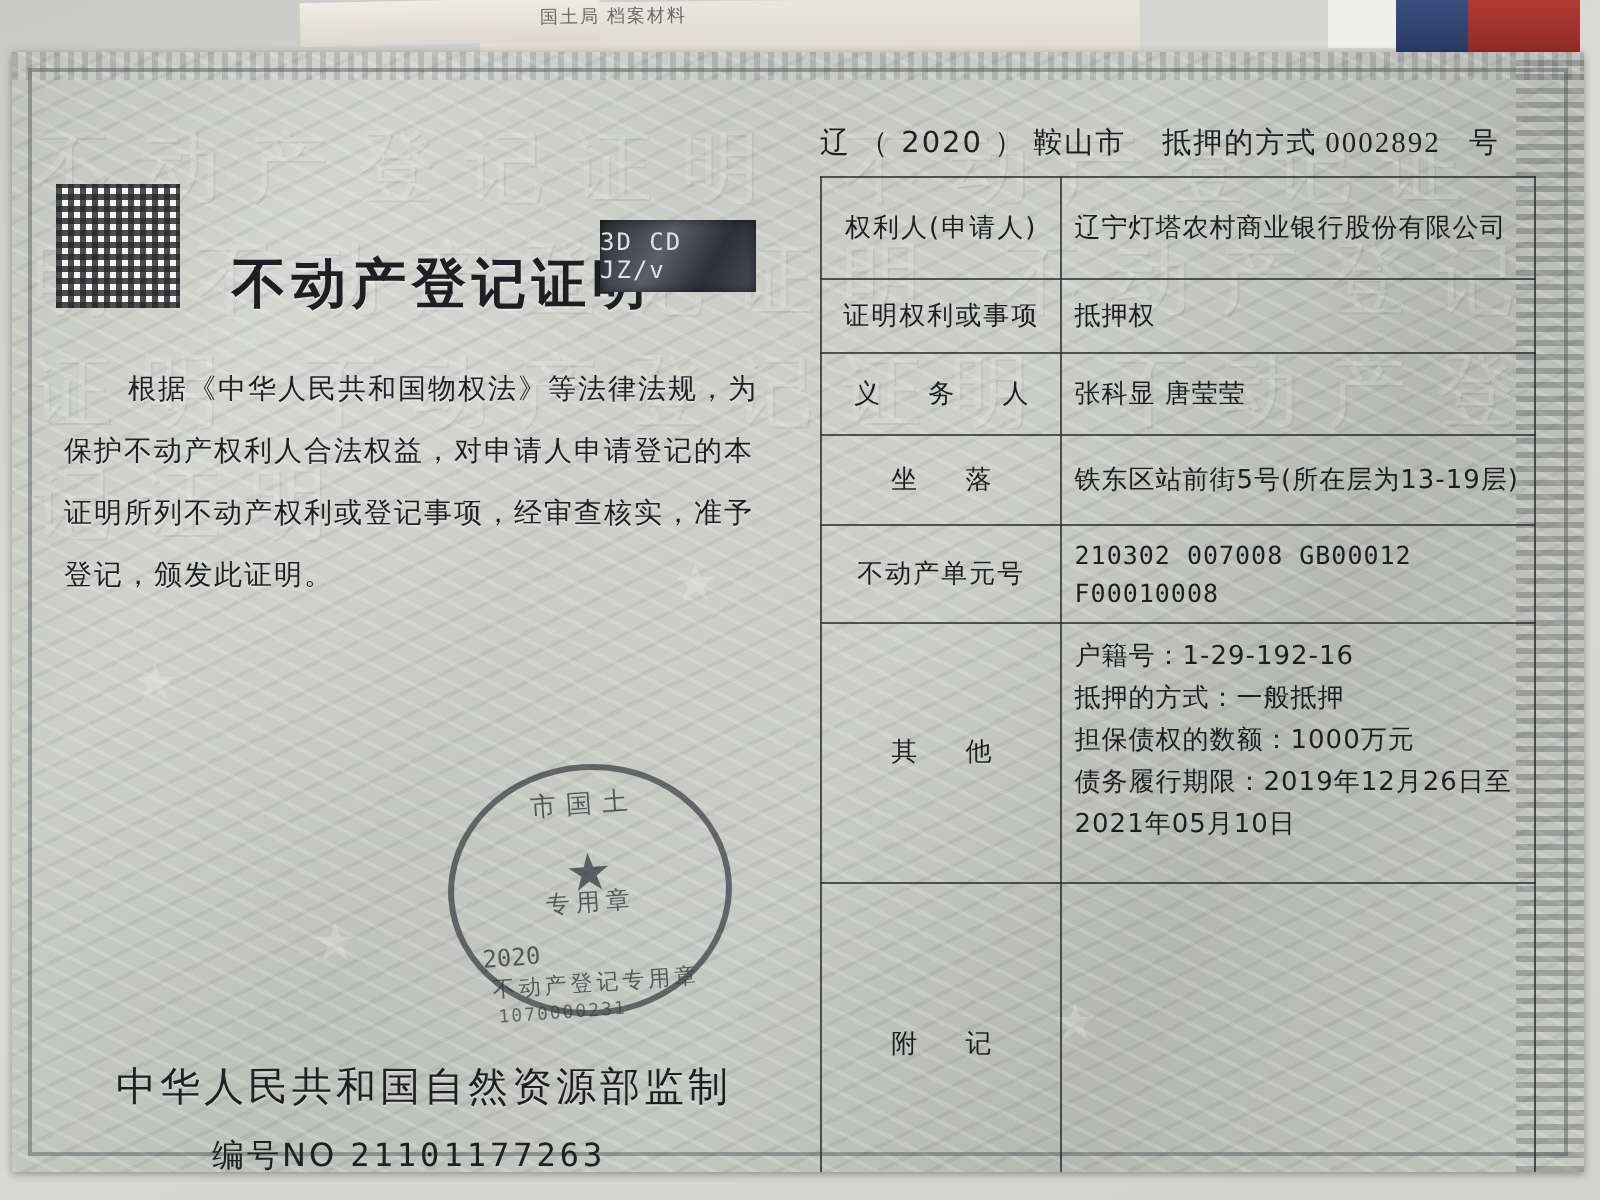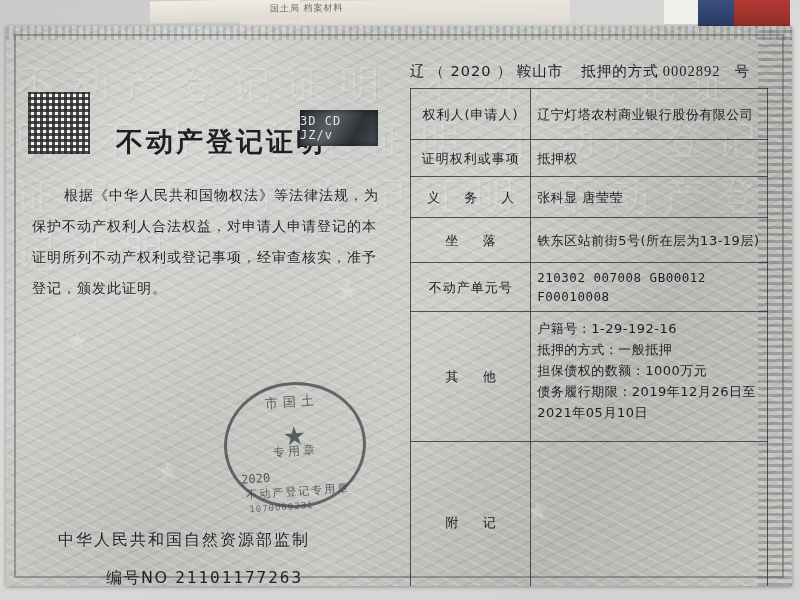--- a/index.html
+++ b/index.html
@@ -237,21 +237,21 @@
     position: absolute;
     bottom: -6px; left: 18px;
     font-size: 9px;
     letter-spacing: 1px;
     font-family: "DejaVu Sans Mono", monospace;
     color: rgba(30,34,40,0.7);
   }
   .ministry {
     position: absolute;
     left: 30px; top: 468px;
-    font-size: 16px;
+    font-size: 20px;
     letter-spacing: 2px;
     font-family: "DejaVu Sans", sans-serif;
     color: #1e2024;
     text-shadow: 0 1px 0 rgba(255,255,255,0.3);
   }
   .serial {
     position: absolute;
     left: 78px; top: 506px;
     font-size: 16px;
     letter-spacing: 1.5px;

